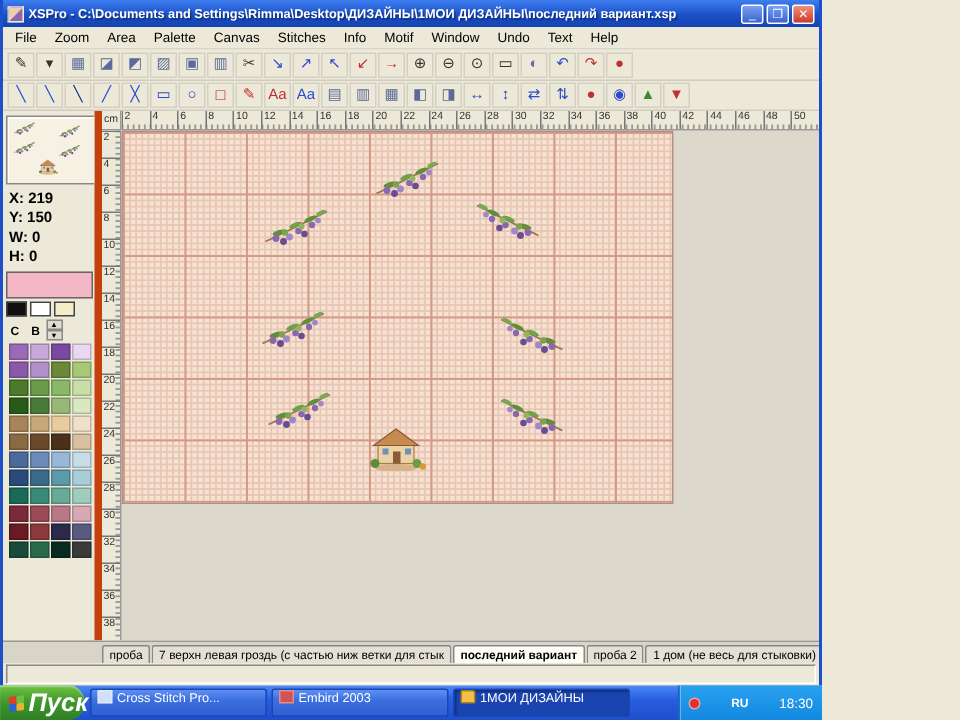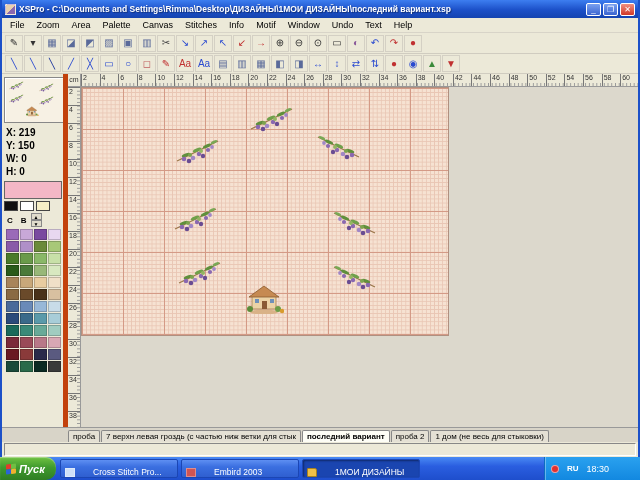--- a/index.html
+++ b/index.html
@@ -1,18 +1,18 @@
 <!DOCTYPE html>
 <html><head>
 <meta charset="utf-8">
 <style>
   *{margin:0;padding:0;box-sizing:border-box}
   html,body{width:640px;height:480px;overflow:hidden}
   body{font-family:"Liberation Sans",sans-serif;background:#ECE9D8;font-size:9px;color:#000}
-  .screen{width:640px;height:480px;display:flex;flex-direction:column}
+  .screen{width:548px;height:480px;display:flex;flex-direction:column}
   .window{height:457px;display:flex;flex-direction:column;border-left:2px solid #1c50c8;border-right:2px solid #1c50c8;background:#ECE9D8}
 
   
   .titlebar{height:18px;display:flex;align-items:center;padding:0 3px;gap:3px;
     background:linear-gradient(180deg,#3d7ef0,#1c50c8 55%,#1443b0);color:#fff}
   .app-icon{width:11px;height:11px;background:linear-gradient(135deg,#e8d0b0 50%,#8a68b0 50%);border:1px solid #fff8;flex:none}
   .title-text{flex:1;font-size:8.5px;font-weight:bold;white-space:nowrap;overflow:hidden;text-overflow:ellipsis;text-shadow:1px 1px 1px #0006}
   .win-buttons{display:flex;gap:2px}
   .winbtn{width:15px;height:13px;border:1px solid #fff;border-radius:2px;font-size:8px;line-height:11px;text-align:center;color:#fff;
     background:linear-gradient(180deg,#7aa0f0,#3a64d0)}
@@ -69,34 +69,34 @@
   .tab.active{background:#fdfdf6;font-weight:bold}
 
   
   .statusbar{height:15px;background:#ECE9D8;display:flex;gap:2px;padding:1px 2px;align-items:stretch}
   .status-cell{border:1px solid;border-color:#888 #fff #fff #888;font-size:9px;line-height:11px;padding:0 4px}
   .status-cell.fill{flex:1}
   .status-cell.colour{width:110px;text-align:left}
 
   
   .taskbar{height:23px;background:linear-gradient(180deg,#4a8af4,#2a5ee0 40%,#1e4ecc);display:flex;align-items:stretch}
-  .start-button{width:56px;display:flex;align-items:center;gap:3px;padding:1px 6px;color:#fff;font-weight:bold;font-style:italic;font-size:11px;
+  .start-button{width:56px;display:flex;align-items:center;gap:3px;padding:1px 6px;color:#fff;font-weight:bold;font-style:italic;font-size:17px;
     background:linear-gradient(180deg,#71c341,#3f9a2e 45%,#2f7e24);border-radius:0 10px 10px 0;box-shadow:inset 0 1px 1px #ffffff66;flex:none}
   .flag{width:10px;height:10px;display:grid;grid-template-columns:5px 5px;grid-template-rows:5px 5px;transform:skewY(-6deg);flex:none}
   .flag span{display:block;border-radius:1px}
   .flag .f1{background:#e23c2d}.flag .f2{background:#6fbe44}.flag .f3{background:#2a64d8}.flag .f4{background:#f0b12f}
   .tasks{flex:1;display:flex;gap:3px;padding:2px 4px;overflow:hidden}
-  .task{width:118px;display:flex;align-items:flex-end;gap:18px;padding:0 4px;color:#fff;font-size:8.5px;border-radius:2px;border:1px solid #1b46b4;
+  .task{width:118px;display:flex;align-items:flex-start;gap:3px;padding:0 4px;color:#fff;font-size:8.5px;border-radius:2px;border:1px solid #1b46b4;
     background:linear-gradient(180deg,#5e8ff2,#3b6fe0 40%,#2f5fd0);white-space:nowrap;overflow:hidden}
   .task.active{background:#1a45b0;box-shadow:inset 1px 1px 2px #00000066}
   .task-icon{width:10px;height:9px;flex:none;background:#cfe0f8;border:1px solid #ffffff55}
   .icon-em .task-icon{background:#d05454}
   .icon-folder .task-icon{background:#f0c048;border:1px solid #a8821e;border-radius:1px 2px 1px 1px}
   .task-label{overflow:hidden;text-overflow:ellipsis}
-  .tray{width:96px;flex:none;display:flex;align-items:center;gap:8px;justify-content:flex-start;padding:4px 6px;color:#fff;
+  .tray{width:96px;flex:none;display:flex;align-items:center;gap:8px;justify-content:space-between;padding:4px 6px;color:#fff;
     background:linear-gradient(180deg,#2aa1ef,#1288e0);border-left:1px solid #0d6bc0;box-shadow:inset 1px 0 0 #ffffff55}
   .tray-icon{width:8px;height:8px;border-radius:50%;background:#e03030;border:1px solid #fff8;flex:none}
   .tray-lang{font-size:8px;font-weight:bold}
   .tray-time{font-size:9px}
 </style>
 </head>
 <body>
 
 <svg width="0" height="0" style="position:absolute" aria-hidden="true">
   <defs>

